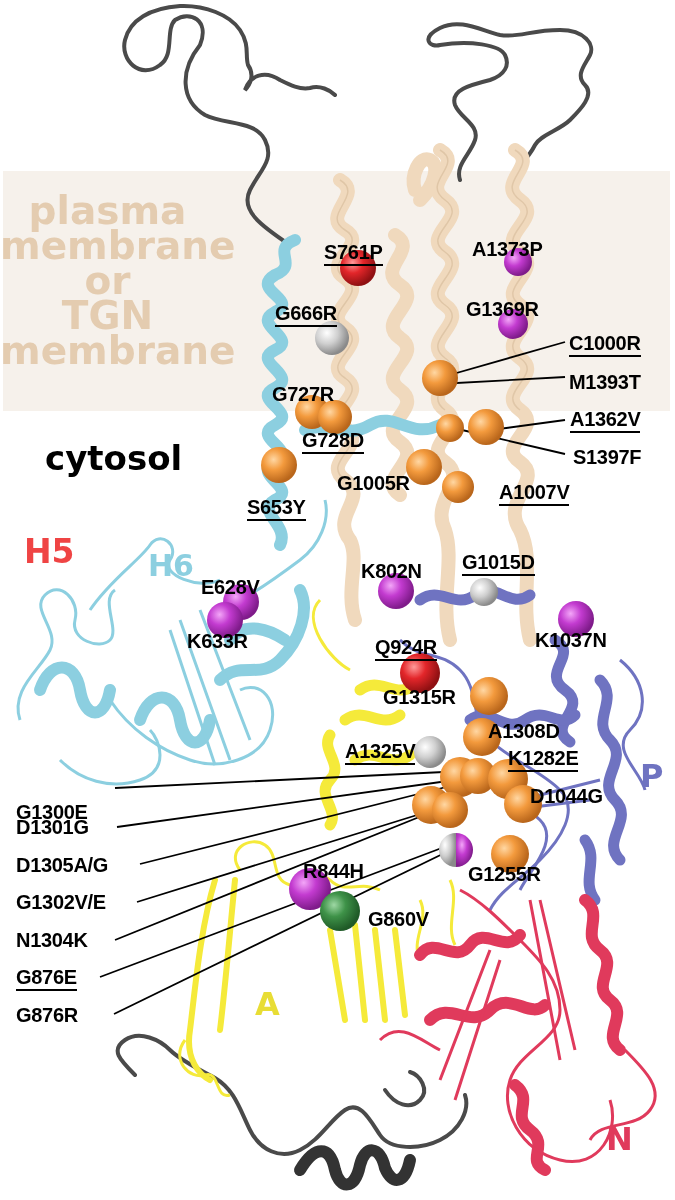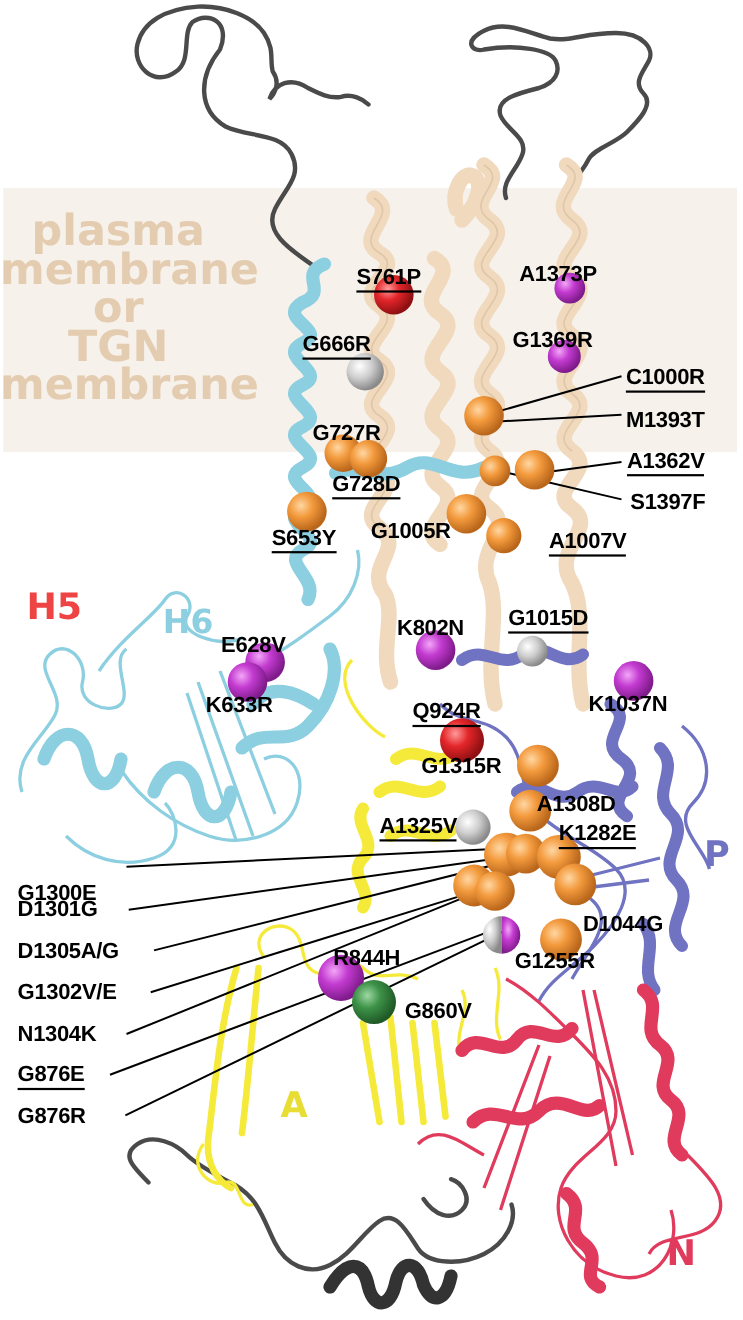--- a/index.html
+++ b/index.html
@@ -22,20 +22,21 @@
 <body>
 
 <div id="stage">
 
   <div class="membrane-band"></div>
   <div class="membrane-label">plasma
 membrane
 or
 TGN
 membrane</div>
+  <div class="cytosol-label">cytosol</div>
 
   <svg width="675" height="1200" viewBox="0 0 675 1200">
     <defs>
       <radialGradient id="gOr" cx="35%" cy="35%" r="65%">
           <stop offset="0" stop-color="#ffd7a3"></stop>
           <stop offset="0.45" stop-color="#f39a3d"></stop>
           <stop offset="1" stop-color="#b9661b"></stop>
         </radialGradient>
       <radialGradient id="gMg" cx="35%" cy="35%" r="65%">
           <stop offset="0" stop-color="#f3a6f8"></stop>
@@ -192,42 +193,42 @@
   </svg>
 
   <div class="domain-label" style="left:24px;top:532px;font-size:33px;color:#ef4444;">H5</div>
   <div class="domain-label" style="left:148px;top:548px;font-size:30px;color:#8ccfe0;">H6</div>
   <div class="domain-label" style="left:255px;top:985px;font-size:32px;color:#e8dd35;">A</div>
   <div class="domain-label" style="left:640px;top:757px;font-size:32px;color:#6f73c1;">P</div>
   <div class="domain-label" style="left:606px;top:1120px;font-size:32px;color:#e03a5c;">N</div>
 
   <div class="mut ul" style="left:324px;top:241px;">S761P</div>
   <div class="mut ul" style="left:275px;top:302px;">G666R</div>
-  <div class="mut" style="left:272px;top:383px;margin-left:12px;">G727R</div>
+  <div class="mut" style="left:272px;top:383px;">G727R</div>
   <div class="mut ul" style="left:302px;top:429px;">G728D</div>
-  <div class="mut ul" style="left:247px;top:478px;">S653Y</div>
+  <div class="mut ul" style="left:247px;top:496px;">S653Y</div>
   <div class="mut" style="left:337px;top:472px;">G1005R</div>
   <div class="mut" style="left:472px;top:238px;">A1373P</div>
   <div class="mut" style="left:466px;top:298px;">G1369R</div>
   <div class="mut ul" style="left:569px;top:332px;">C1000R</div>
   <div class="mut" style="left:569px;top:371px;">M1393T</div>
   <div class="mut ul" style="left:570px;top:408px;">A1362V</div>
   <div class="mut" style="left:573px;top:446px;">S1397F</div>
   <div class="mut ul" style="left:463px;top:481px;margin-left:36px;">A1007V</div>
   <div class="mut" style="left:201px;top:576px;">E628V</div>
   <div class="mut" style="left:187px;top:630px;">K633R</div>
   <div class="mut" style="left:361px;top:560px;">K802N</div>
   <div class="mut ul" style="left:462px;top:551px;">G1015D</div>
   <div class="mut" style="left:535px;top:629px;">K1037N</div>
   <div class="mut ul" style="left:375px;top:636px;">Q924R</div>
   <div class="mut" style="left:383px;top:686px;">G1315R</div>
   <div class="mut" style="left:488px;top:720px;">A1308D</div>
   <div class="mut ul" style="left:345px;top:740px;">A1325V</div>
   <div class="mut ul" style="left:508px;top:747px;">K1282E</div>
-  <div class="mut" style="left:530px;top:785px;margin-top:44px;">D1044G</div>
+  <div class="mut" style="left:530px;top:785px;">D1044G</div>
   <div class="mut" style="left:16px;top:777px;margin-top:24px;">G1300E</div>
   <div class="mut" style="left:16px;top:816px;">D1301G</div>
   <div class="mut" style="left:16px;top:854px;">D1305A/G</div>
   <div class="mut" style="left:16px;top:891px;text-align:right;">G1302V/E</div>
   <div class="mut" style="left:16px;top:929px;">N1304K</div>
   <div class="mut ul" style="left:16px;top:966px;">G876E</div>
   <div class="mut" style="left:16px;top:1004px;">G876R</div>
   <div class="mut" style="left:303px;top:860px;">R844H</div>
   <div class="mut" style="left:368px;top:908px;">G860V</div>
   <div class="mut" style="left:468px;top:863px;">G1255R</div>

